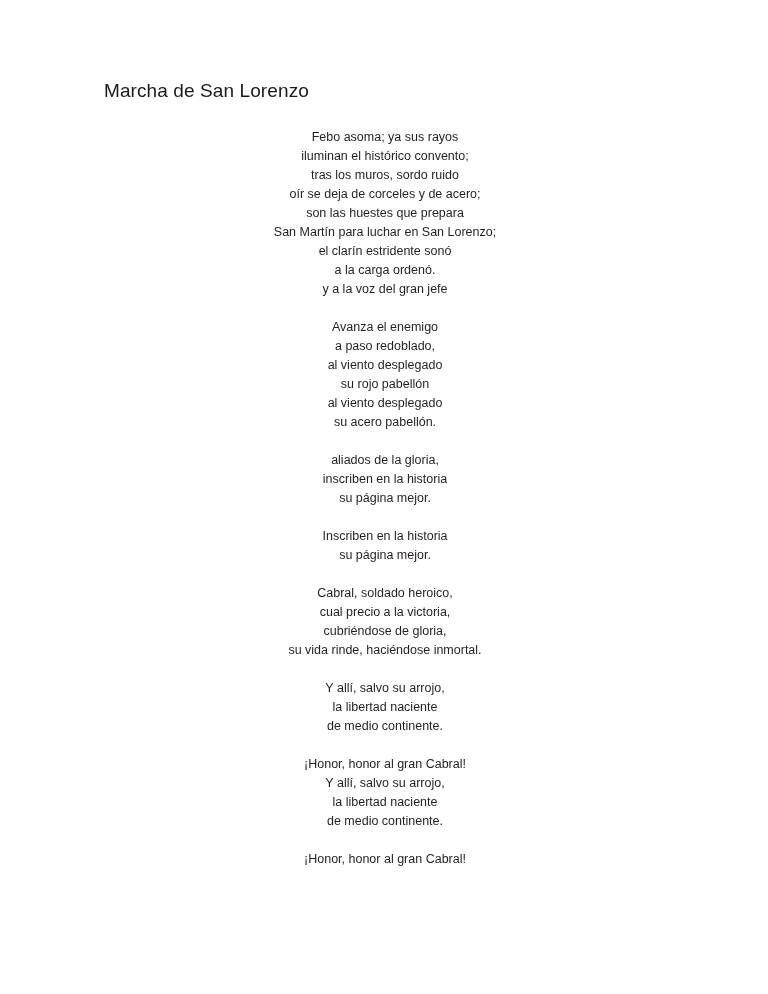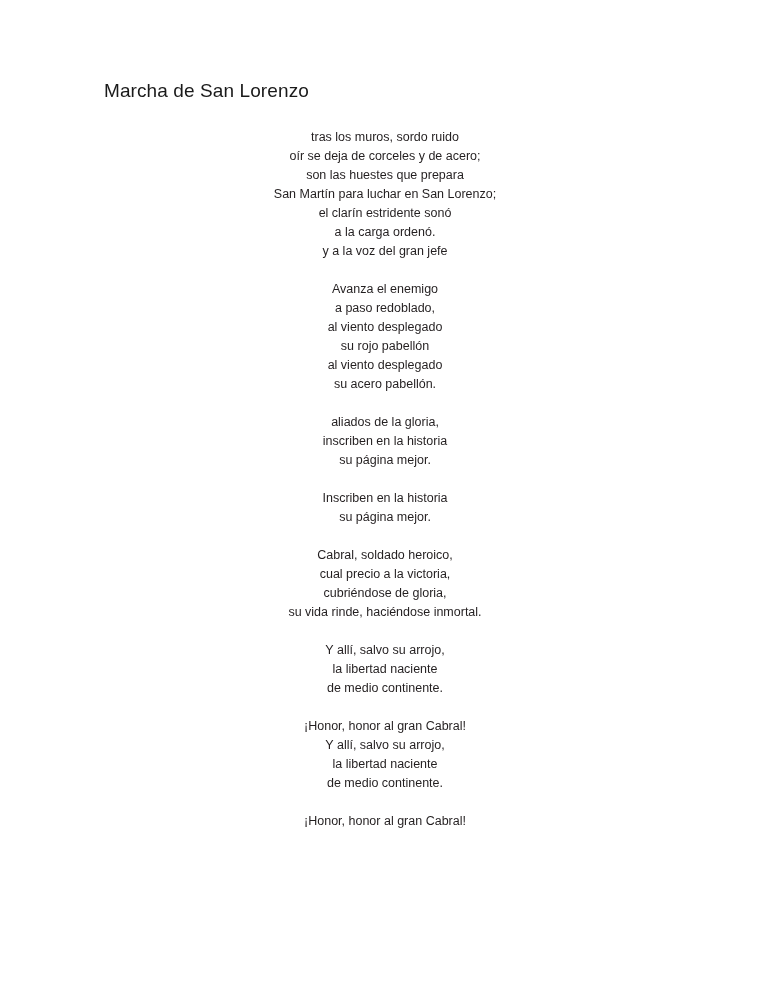--- a/index.html
+++ b/index.html
@@ -46,20 +46,22 @@
     white-space: pre;
   }
 </style>
 </head>
 <body>
 
 <div class="page">
   <h1 class="doc-title">Marcha de San Lorenzo</h1>
   <div class="poem">
     <p class="stanza">
+      <span class="line">Febo asoma; ya sus rayos</span>
+      <span class="line">iluminan el histórico convento;</span>
       <span class="line">tras los muros, sordo ruido</span>
       <span class="line">oír se deja de corceles y de acero;</span>
       <span class="line">son las huestes que prepara</span>
       <span class="line">San Martín para luchar en San Lorenzo;</span>
       <span class="line">el clarín estridente sonó</span>
       <span class="line">a la carga ordenó.</span>
       <span class="line">y a la voz del gran jefe</span>
     </p>
     <p class="stanza">
       <span class="line">Avanza el enemigo</span>

